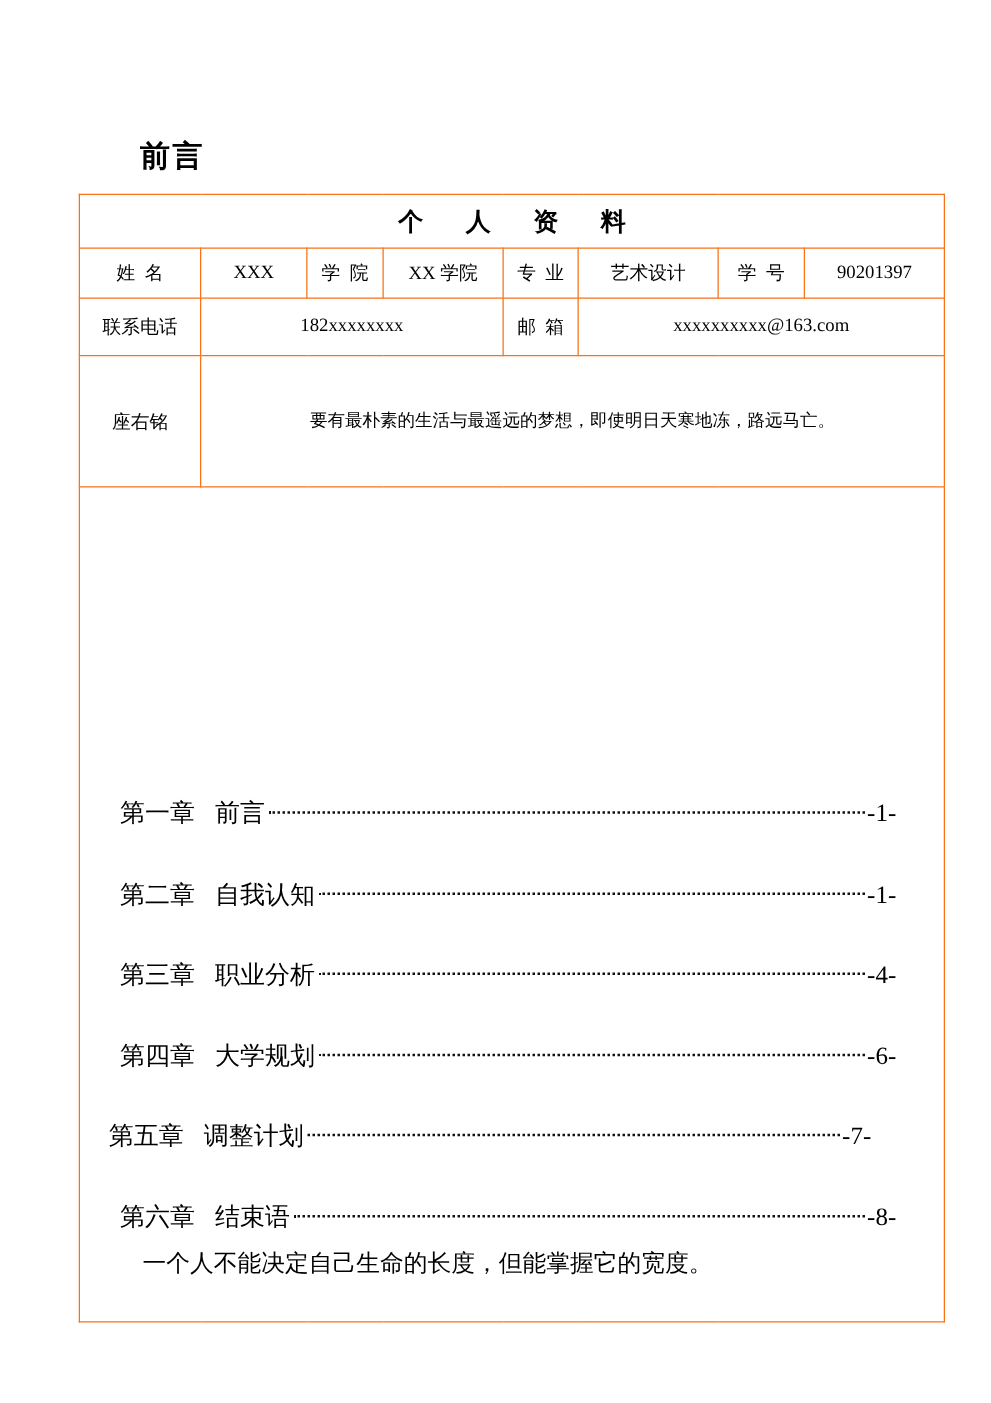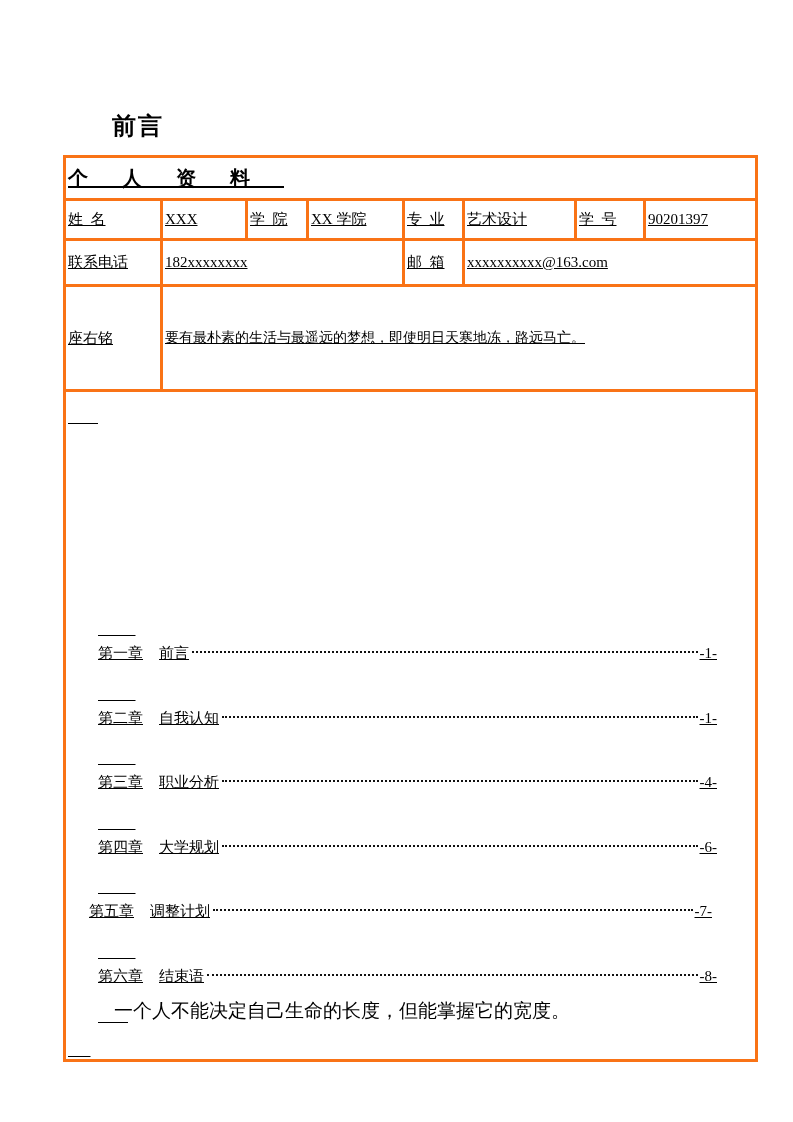--- a/index.html
+++ b/index.html
@@ -28,27 +28,26 @@
   table.doc-table {
     position: absolute;
     left: 63px;
     top: 155px;
     width: 692px;
     border-collapse: collapse;
     table-layout: fixed;
     font-size: 15px;
   }
   table.doc-table td {
-    border: 3px solid #f97316;
-    text-align: left;
+    border: 1px solid #f97316;
+    text-align: center;
     vertical-align: middle;
     padding: 0 2px;
     white-space: pre;
     overflow: hidden;
-    text-decoration: underline;
   }
   tr.r-header   { height: 43px; }
   tr.r-line1    { height: 40px; }
   tr.r-line2    { height: 42px; }
   tr.r-phone    { height: 46px; }
   tr.r-motto    { height: 105px; }
   tr.r-toctitle { height: 39px; }
   tr.r-tocbody  { height: 546px; }
 
   td.section-title {
@@ -75,35 +74,35 @@
     text-align: left;
     white-space: normal;
   }
   .toc-list {
     padding: 178px 36px 0 30px;
   }
   .toc-row {
     display: flex;
     align-items: baseline;
     height: 30.5px;
-    font-size: 15px;
+    font-size: 20px;
     line-height: 30.5px;
   }
   .toc-row .chapter { flex: 0 0 auto; }
   .toc-row .title   { flex: 0 0 auto; margin-left: 16px; }
   .toc-row .dots {
     flex: 1 1 auto;
     align-self: center;
     height: 0;
     border-bottom: 2px dotted #111111;
     margin: 0 2px 0 3px;
     transform: translateY(-1px);
   }
   .toc-row .pagenum { flex: 0 0 auto; }
-  .toc-row:nth-child(5) { margin-left: -9px; margin-right: 5px; }
+  .toc-row:nth-child(5) { margin-left: -9px; margin-right: 20px; }
   .doc-footer {
     position: absolute;
     left: 114px;
     top: 998px;
     font-size: 19px;
     white-space: pre;
   }
 </style>
 </head>
 <body>

